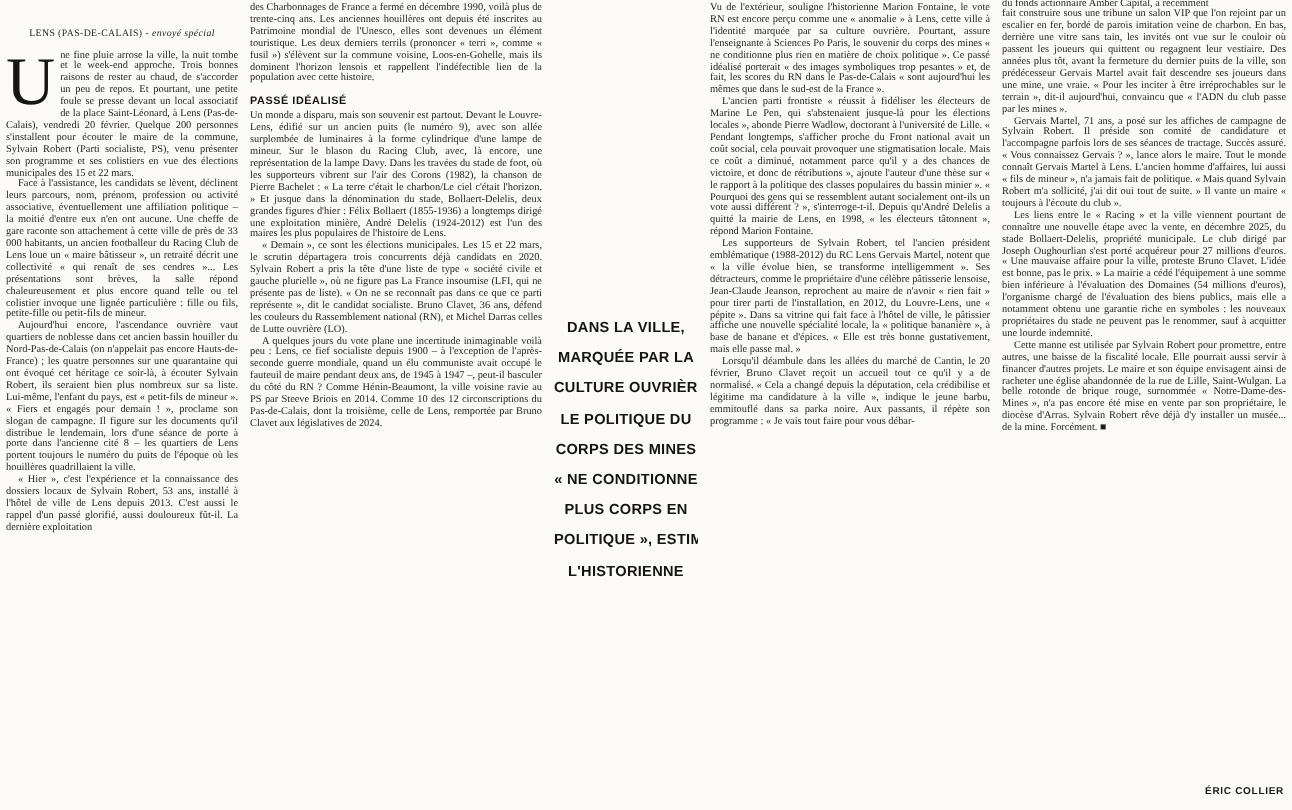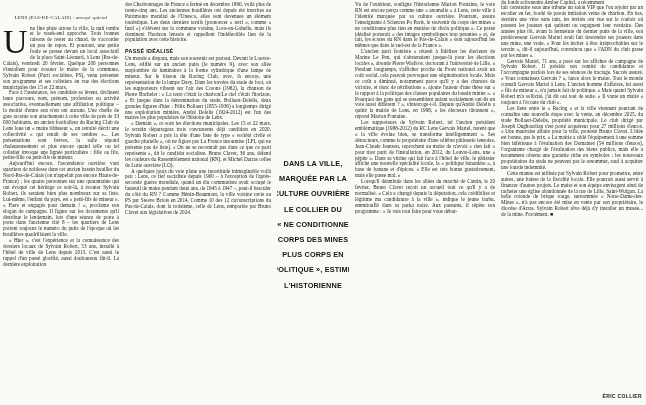--- a/index.html
+++ b/index.html
@@ -46,21 +46,21 @@
     color:#171513;
   }
   .subhead{
     margin:5px 0 2px;
     font-family:"Liberation Sans","DejaVu Sans",sans-serif;
     font-weight:700;font-size:5.4px;line-height:6px;
     letter-spacing:.3px;color:#121212;
   }
   .pullquote{
     padding-top:156px;
-    display:flex;flex-direction:column;align-items:center;
+    display:flex;flex-direction:column;
   }
   .quote-line{
     font-family:"Liberation Sans","DejaVu Sans",sans-serif;
     font-weight:700;font-size:7.3px;line-height:15.2px;
     color:#141414;letter-spacing:.15px;
     white-space:nowrap;text-align:center;
   }
   .byline{
     margin-top:auto;
     padding:3px 1px 6px 0;
@@ -86,23 +86,23 @@
         <p class="">des Charbonnages de France a fermé en décembre 1990, voilà plus de trente-cinq ans. Les anciennes houillères ont depuis été inscrites au Patrimoine mondial de l'Unesco, elles sont devenues un élément touristique. Les deux derniers terrils (prononcer « terri », comme « fusil ») s'élèvent sur la commune voisine, Loos-en-Gohelle, mais ils dominent l'horizon lensois et rappellent l'indéfectible lien de la population avec cette histoire.</p>
         <h3 class="subhead">PASSÉ IDÉALISÉ</h3>
         <p class="">Un monde a disparu, mais son souvenir est partout. Devant le Louvre-Lens, édifié sur un ancien puits (le numéro 9), avec son allée surplombée de luminaires à la forme cylindrique d'une lampe de mineur. Sur le blason du Racing Club, avec, là encore, une représentation de la lampe Davy. Dans les travées du stade de foot, où les supporteurs vibrent sur l'air des Corons (1982), la chanson de Pierre Bachelet : « La terre c'était le charbon/Le ciel c'était l'horizon. » Et jusque dans la dénomination du stade, Bollaert-Delelis, deux grandes figures d'hier : Félix Bollaert (1855-1936) a longtemps dirigé une exploitation minière, André Delelis (1924-2012) est l'un des maires les plus populaires de l'histoire de Lens.</p>
         <p class="indent">« Demain », ce sont les élections municipales. Les 15 et 22 mars, le scrutin départagera trois concurrents déjà candidats en 2020. Sylvain Robert a pris la tête d'une liste de type « société civile et gauche plurielle », où ne figure pas La France insoumise (LFI, qui ne présente pas de liste). « On ne se reconnaît pas dans ce que ce parti représente », dit le candidat socialiste. Bruno Clavet, 36 ans, défend les couleurs du Rassemblement national (RN), et Michel Darras celles de Lutte ouvrière (LO).</p>
         <p class="indent">A quelques jours du vote plane une incertitude inimaginable voilà peu : Lens, ce fief socialiste depuis 1900 – à l'exception de l'après-seconde guerre mondiale, quand un élu communiste avait occupé le fauteuil de maire pendant deux ans, de 1945 à 1947 –, peut-il basculer du côté du RN ? Comme Hénin-Beaumont, la ville voisine ravie au PS par Steeve Briois en 2014. Comme 10 des 12 circonscriptions du Pas-de-Calais, dont la troisième, celle de Lens, remportée par Bruno Clavet aux législatives de 2024.</p>
       </div>
     <div class="col pullquote">
         <div class="quote-line">DANS LA VILLE,</div>
         <div class="quote-line">MARQUÉE PAR LA</div>
         <div class="quote-line">CULTURE OUVRIÈRE,</div>
-        <div class="quote-line">LE COLLIER DU</div>
+        <div class="quote-line">LE POLITIQUE DU</div>
+        <div class="quote-line">CORPS DES MINES</div>
         <div class="quote-line">« NE CONDITIONNE</div>
-        <div class="quote-line">CORPS DES MINES</div>
         <div class="quote-line">PLUS CORPS EN</div>
         <div class="quote-line">POLITIQUE », ESTIME</div>
         <div class="quote-line">L'HISTORIENNE</div>
       </div>
     <div class="col">
         <p class="">Vu de l'extérieur, souligne l'historienne Marion Fontaine, le vote RN est encore perçu comme une « anomalie » à Lens, cette ville à l'identité marquée par sa culture ouvrière. Pourtant, assure l'enseignante à Sciences Po Paris, le souvenir du corps des mines « ne conditionne plus rien en matière de choix politique ». Ce passé idéalisé porterait « des images symboliques trop pesantes » et, de fait, les scores du RN dans le Pas-de-Calais « sont aujourd'hui les mêmes que dans le sud-est de la France ».</p>
         <p class="indent">L'ancien parti frontiste « réussit à fidéliser les électeurs de Marine Le Pen, qui s'abstenaient jusque-là pour les élections locales », abonde Pierre Wadlow, doctorant à l'université de Lille. « Pendant longtemps, s'afficher proche du Front national avait un coût social, cela pouvait provoquer une stigmatisation locale. Mais ce coût a diminué, notamment parce qu'il y a des chances de victoire, et donc de rétributions », ajoute l'auteur d'une thèse sur « le rapport à la politique des classes populaires du bassin minier ». « Pourquoi des gens qui se ressemblent autant socialement ont-ils un vote aussi différent ? », s'interroge-t-il. Depuis qu'André Delelis a quitté la mairie de Lens, en 1998, « les électeurs tâtonnent », répond Marion Fontaine.</p>
         <p class="indent">Les supporteurs de Sylvain Robert, tel l'ancien président emblématique (1988-2012) du RC Lens Gervais Martel, notent que « la ville évolue bien, se transforme intelligemment ». Ses détracteurs, comme le propriétaire d'une célèbre pâtisserie lensoise, Jean-Claude Jeanson, reprochent au maire de n'avoir « rien fait » pour tirer parti de l'installation, en 2012, du Louvre-Lens, une « pépite ». Dans sa vitrine qui fait face à l'hôtel de ville, le pâtissier affiche une nouvelle spécialité locale, la « politique bananière », à base de banane et d'épices. « Elle est très bonne gustativement, mais elle passe mal. »</p>
         <p class="indent">Lorsqu'il déambule dans les allées du marché de Cantin, le 20 février, Bruno Clavet reçoit un accueil tout ce qu'il y a de normalisé. « Cela a changé depuis la députation, cela crédibilise et légitime ma candidature à la ville », indique le jeune barbu, emmitouflé dans sa parka noire. Aux passants, il répète son programme : « Je vais tout faire pour vous débar-</p>
       </div>

